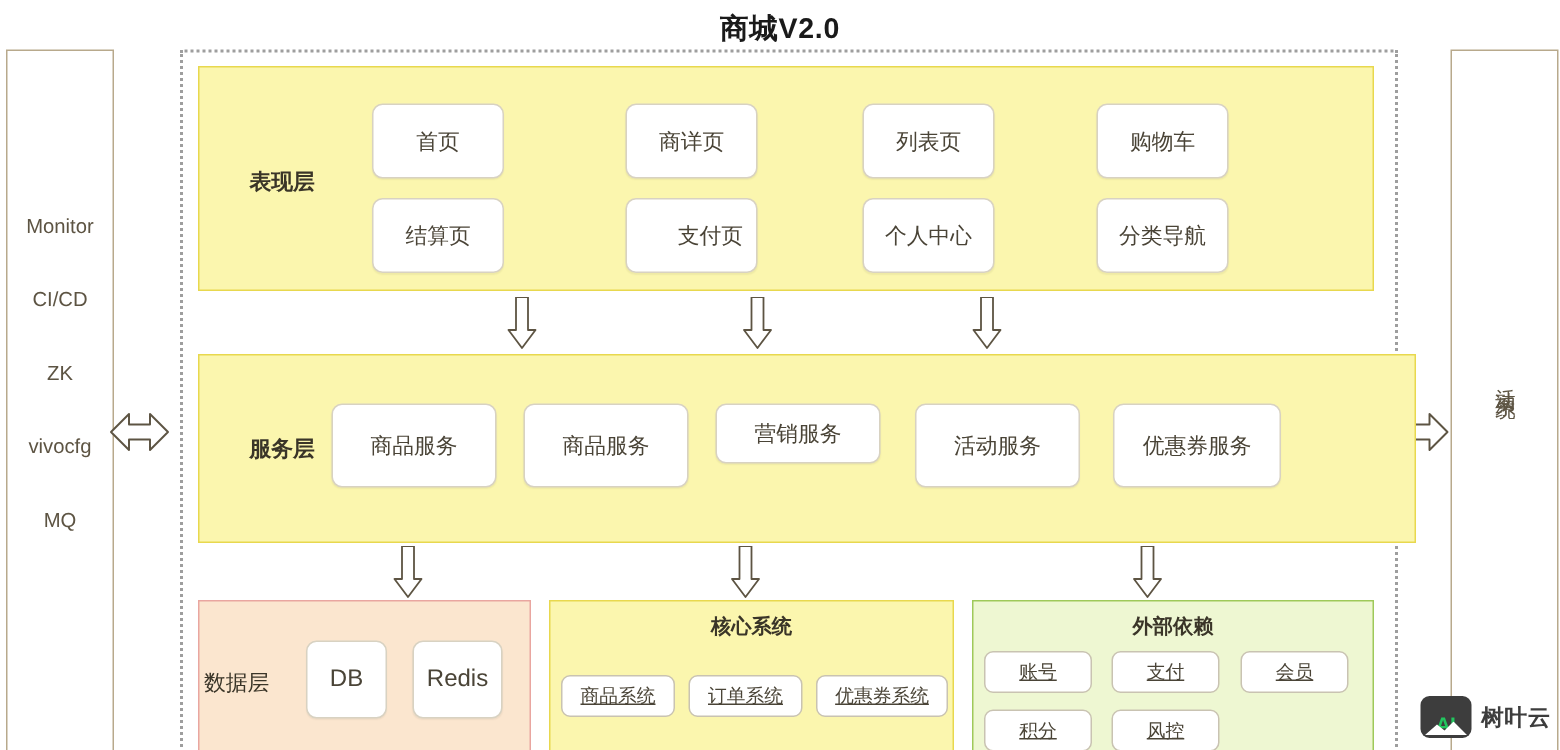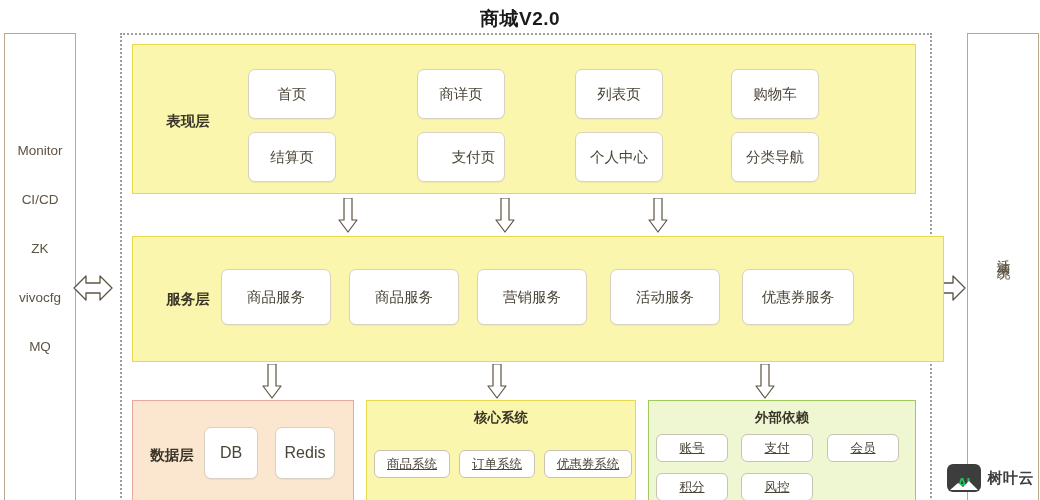--- a/index.html
+++ b/index.html
@@ -103,21 +103,21 @@
   }
   .box-data   { left: 132px; top: 400px; width: 222px; height: 110px;
                 background: #fbe6cf; border-color: #e9a6a0; }
   .box-core   { left: 366px; top: 400px; width: 270px; height: 110px;
                 background: #fbf6ae; border-color: #e8d84e; }
   .box-ext    { left: 648px; top: 400px; width: 268px; height: 110px;
                 background: #eef7d2; border-color: #9fc95a; }
 
   .lbl-data {
     position: absolute; left: 136px; top: 446px; width: 72px;
-    text-align: center; font-size: 14.5px; font-weight: bold; color: #3a3528;
+    text-align: left; font-size: 14.5px; font-weight: normal; color: #3a3528;
   }
 
   
   .arrow-down { position: absolute; width: 20px; height: 36px; }
   .arrow-lr   { position: absolute; width: 42px; height: 40px; }
 
   
   .watermark {
     position: absolute; right: 6px; bottom: 8px;
     display: flex; align-items: center; gap: 7px;
@@ -186,21 +186,21 @@
   </svg>
   <svg class="arrow-down" style="left:648px; top:198px;" viewBox="0 0 20 36">
     <polygon points="6,0 14,0 14,22 19,22 10,34 1,22 6,22" fill="#ffffff" stroke="#5d5443" stroke-width="1.2" stroke-linejoin="round"></polygon>
   </svg>
 
   <div class="band band-service" style="left:132px; top:236px; width:812px; height:126px;"></div>
   <div class="band-label lbl-service">服务层</div>
 
   <div class="chip" style="left:221px; top:269px; width:110px; height:56px;">商品服务</div>
   <div class="chip" style="left:349px; top:269px; width:110px; height:56px;">商品服务</div>
-  <div class="chip" style="left:477px; top:269px; width:110px; height:56px;">营销服务</div>
+  <div class="chip" style="left:477px; top:269px; width:110px; height:40px;">营销服务</div>
   <div class="chip" style="left:610px; top:269px; width:110px; height:56px;">活动服务</div>
   <div class="chip" style="left:742px; top:269px; width:112px; height:56px;">优惠券服务</div>
 
   <svg class="arrow-down" style="left:262px; top:364px;" viewBox="0 0 20 36">
     <polygon points="6,0 14,0 14,22 19,22 10,34 1,22 6,22" fill="#ffffff" stroke="#5d5443" stroke-width="1.2" stroke-linejoin="round"></polygon>
   </svg>
   <svg class="arrow-down" style="left:487px; top:364px;" viewBox="0 0 20 36">
     <polygon points="6,0 14,0 14,22 19,22 10,34 1,22 6,22" fill="#ffffff" stroke="#5d5443" stroke-width="1.2" stroke-linejoin="round"></polygon>
   </svg>
   <svg class="arrow-down" style="left:755px; top:364px;" viewBox="0 0 20 36">

